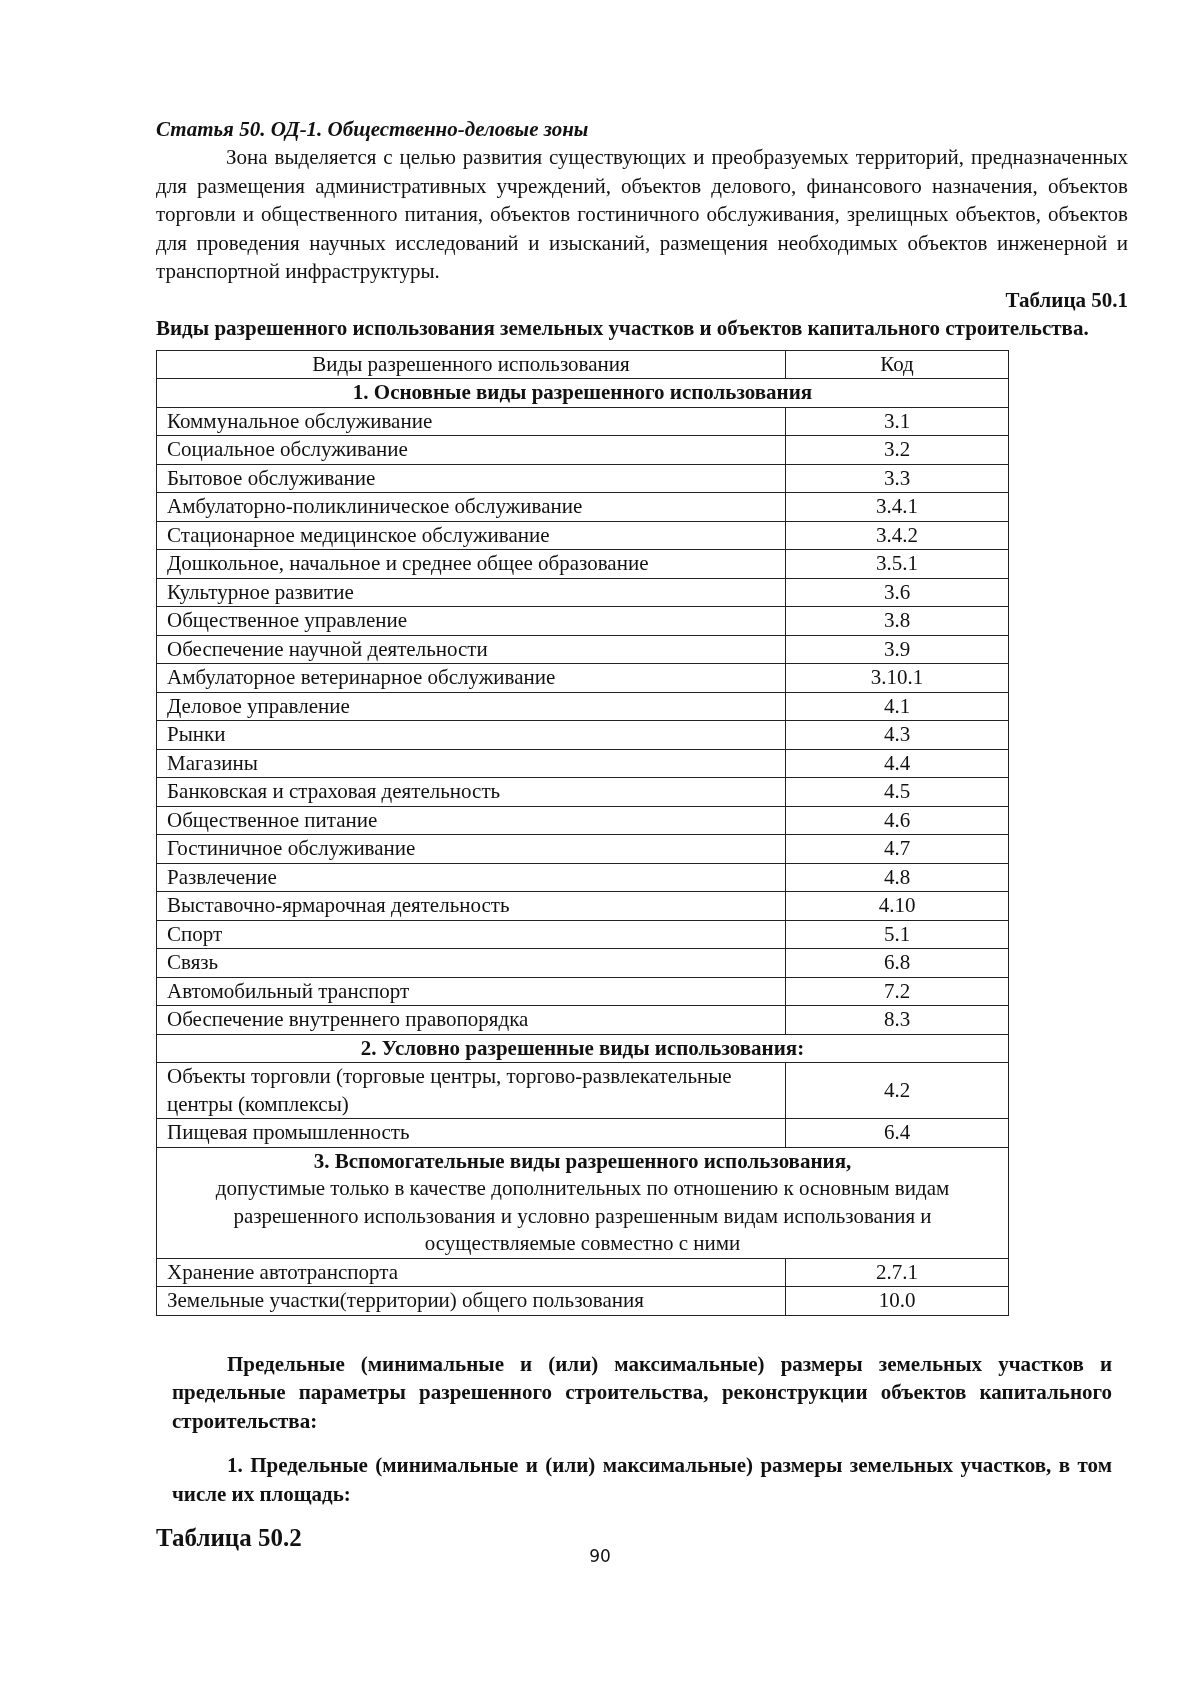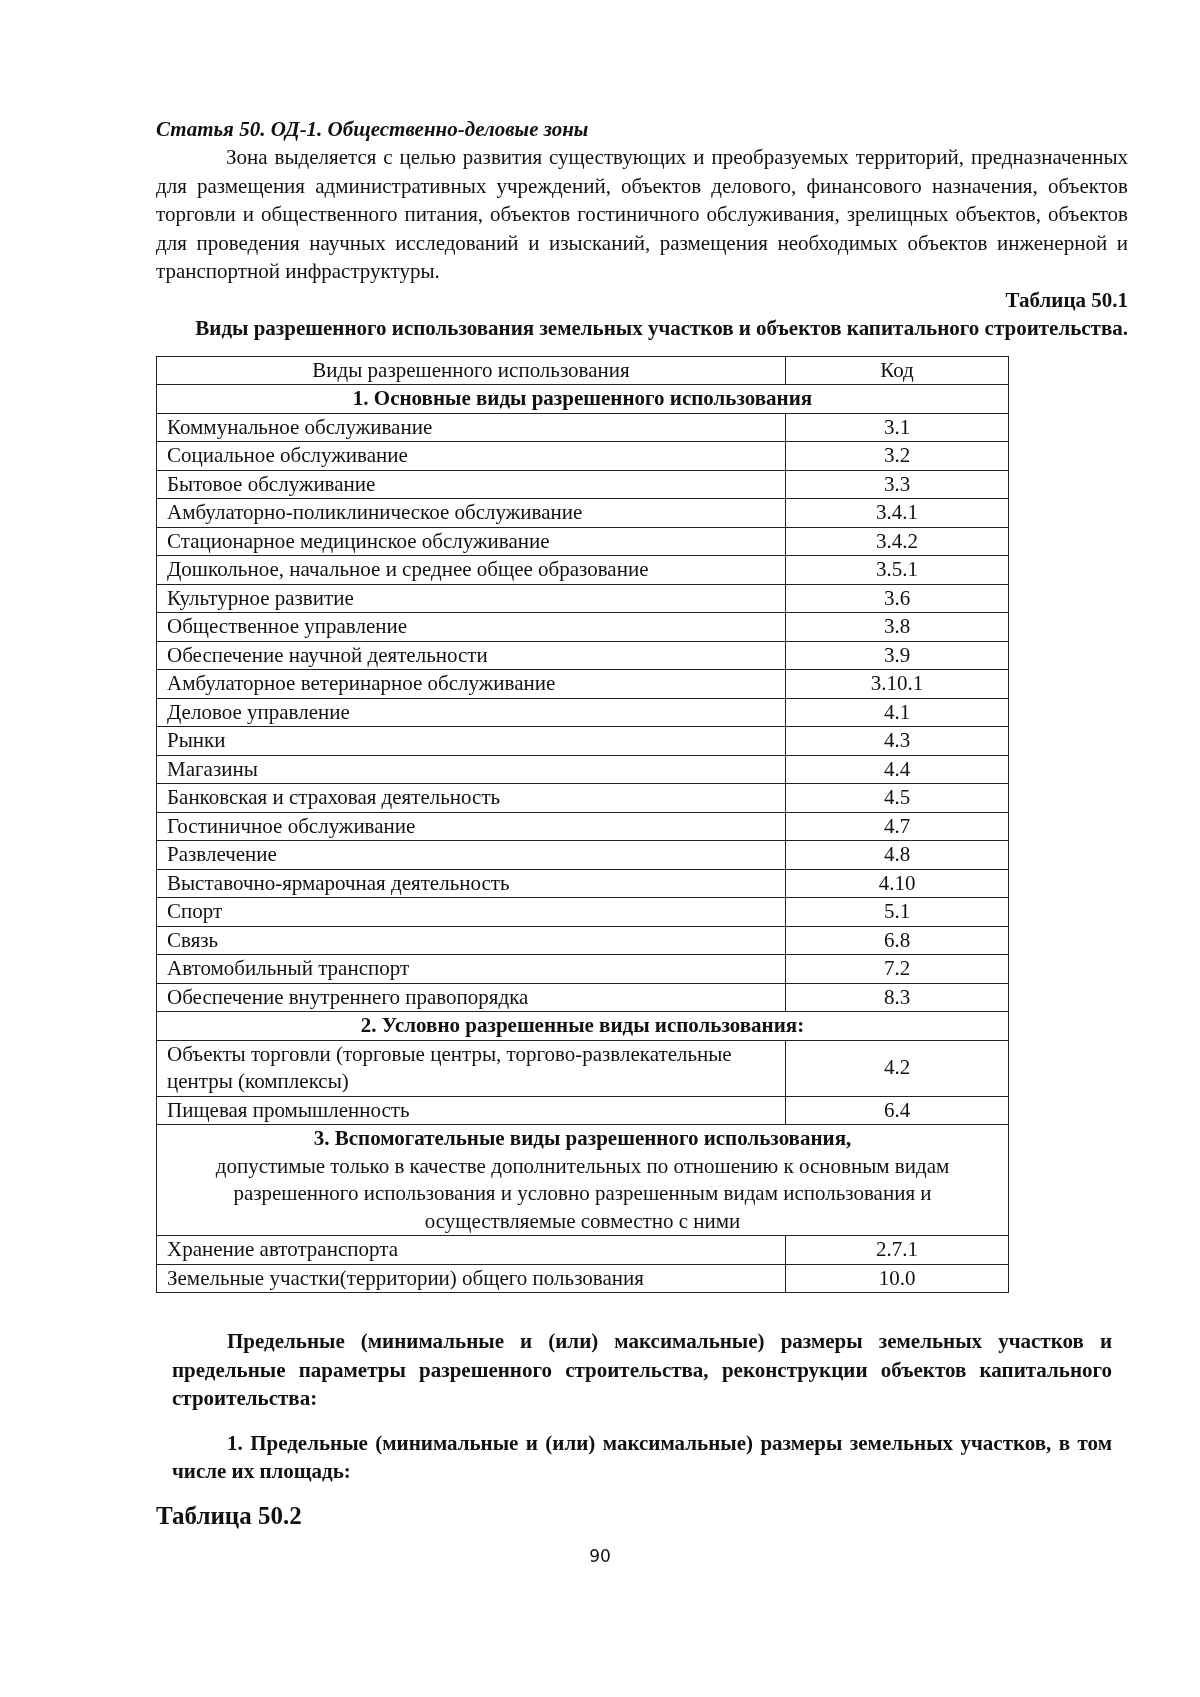--- a/index.html
+++ b/index.html
@@ -2,21 +2,21 @@
 <html><head>
   <meta charset="utf-8">
   <style>
     html, body { margin: 0; padding: 0; background: #ffffff; }
     body { width: 1200px; height: 1697px; position: relative; overflow: hidden;
       font-family: "Liberation Serif", serif; color: #111; }
     .page { position: absolute; left: 114px; top: 115px; width: 972px; padding-left: 42px; }
     .article-title { font-style: italic; font-weight: bold; font-size: 21px; line-height: 28px; margin: 0; }
     .intro { font-size: 21px; line-height: 28.5px; text-align: justify; text-indent: 70px; margin: 0; }
     .table-label { text-align: right; font-weight: bold; font-size: 21px; line-height: 28px; margin: 0; }
-    .table-caption { text-align: right; font-weight: bold; font-size: 21px; line-height: 28px; margin: 0 0 14px 0; }
+    .table-caption { text-align: left; font-weight: bold; font-size: 21px; line-height: 28px; margin: 0 0 8px 0; }
     table.uses { width: 853px; border-collapse: collapse; font-size: 21px; margin-top: 0; }
     table.uses td { border: 1.6px solid #222; padding: 0 10px; line-height: 27.5px; height: 27.5px; vertical-align: middle; }
     table.uses td.code { width: 222px; text-align: center; padding: 0; }
     table.uses td.hdr { text-align: center; }
     table.uses td.section { text-align: center; font-weight: bold; }
     table.uses td.section .sub { font-weight: normal; display: block; }
     .after { margin-top: 34px; }
     .bold-para { font-weight: bold; font-size: 21px; line-height: 28.5px; text-align: justify; text-indent: 55px; margin: 16px; }
     .table-label2 { text-align: left; font-weight: bold; font-size: 25px; line-height: 28px; margin: 4px 0 0 0; font-family: Liberation Serif, serif; }
     .page-number { position: absolute; top: 1546px; left: 0; width: 1200px; text-align: center;
@@ -90,20 +90,24 @@
         </tr>
         <tr>
           <td>Магазины</td>
           <td class="code">4.4</td>
         </tr>
         <tr>
           <td>Банковская и страховая деятельность</td>
           <td class="code">4.5</td>
         </tr>
         <tr>
+          <td>Общественное питание</td>
+          <td class="code">4.6</td>
+        </tr>
+        <tr>
           <td>Гостиничное обслуживание</td>
           <td class="code">4.7</td>
         </tr>
         <tr>
           <td>Развлечение</td>
           <td class="code">4.8</td>
         </tr>
         <tr>
           <td>Выставочно-ярмарочная деятельность</td>
           <td class="code">4.10</td>

